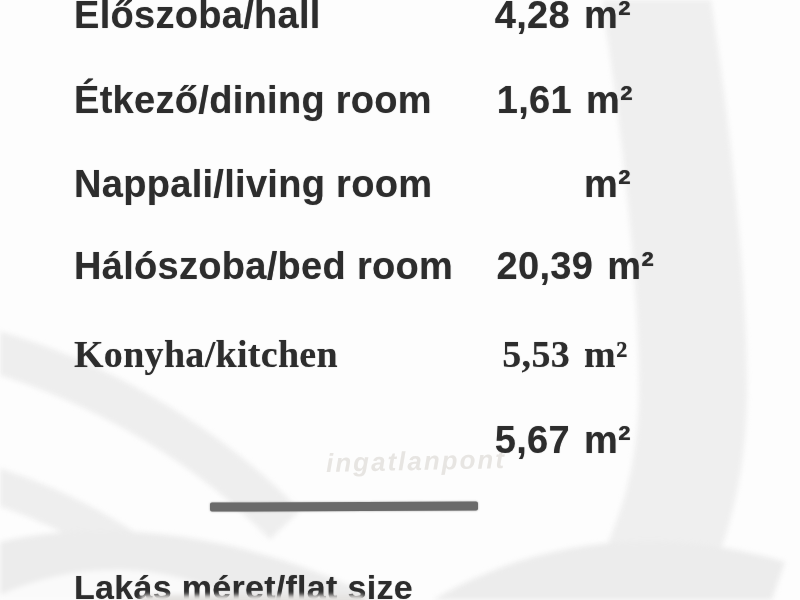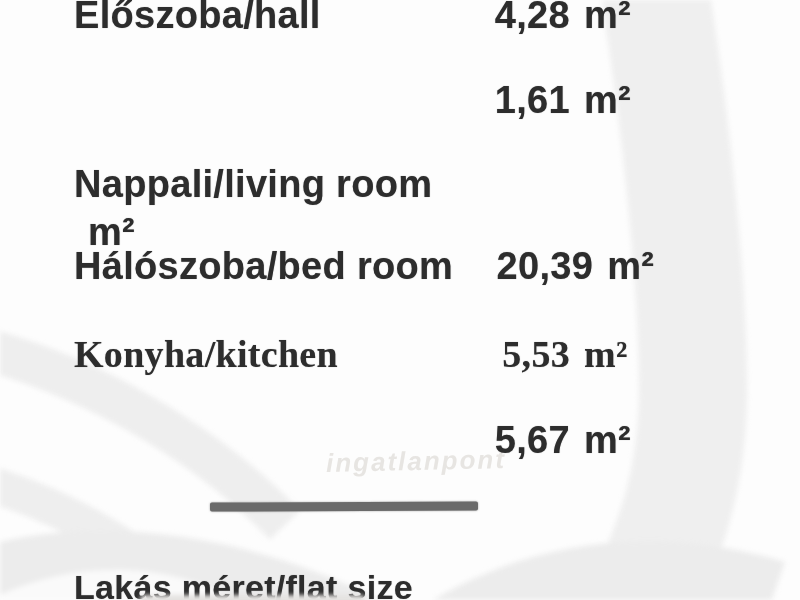--- a/index.html
+++ b/index.html
@@ -27,21 +27,21 @@
     letter-spacing:.3px;
     text-shadow:0 0 1px rgba(45,45,45,.45);
     white-space:nowrap;
   }
   .room-row .label{flex:0 0 auto;}
   .room-row .spacer{flex:1 1 auto;}
   .room-row .value{flex:0 0 140px;text-align:right;}
   .room-row .unit{flex:0 0 84px;padding-left:14px;text-align:left;}
   .row-1{top:-9px;}
   .row-2{top:76px;}
-  .row-3{top:160px;flex-direction:column;}
+  .row-3{top:160px;}
   .row-4{top:242px;}
   .row-5{top:330px;font-family:Liberation Serif, serif;}
   .row-6{top:416px;}
   .divider{
     position:absolute;left:210px;top:502px;
     width:268px;height:9px;border-radius:2px;
     background:#6a6a6a;
     transform:rotate(-.25deg);
     box-shadow:0 0 2px rgba(90,90,90,.6);
   }
@@ -79,20 +79,21 @@
   <div class="wm-text">ingatlanpont</div>
 
   <div class="room-row row-1">
     <span class="label">Előszoba/hall</span>
     <span class="spacer"></span>
     <span class="value">4,28</span>
     <span class="unit">m²</span>
   </div>
 
   <div class="room-row row-2">
+    <span class="label">Étkező/dining room</span>
     <span class="spacer"></span>
     <span class="value">1,61</span>
     <span class="unit">m²</span>
   </div>
 
   <div class="room-row row-3">
     <span class="label">Nappali/living room</span>
     <span class="spacer"></span>
     <span class="unit">m²</span>
   </div>

